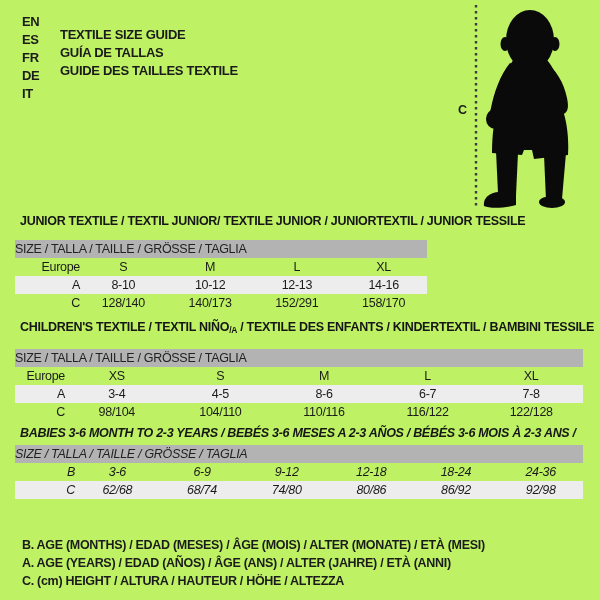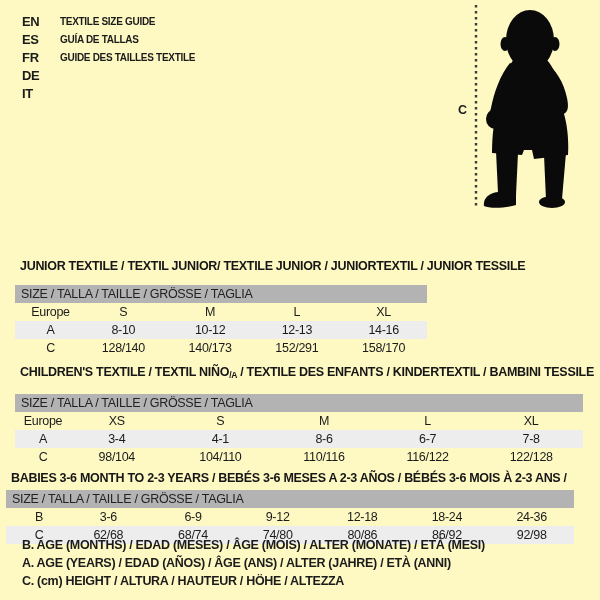--- a/index.html
+++ b/index.html
@@ -2,55 +2,55 @@
 <html style="--bar: #b3b3b3; --shade: #ededed; --ink: #1b1b1b;"><head>
 <meta charset="utf-8">
 <style>
   html,body{margin:0;padding:0;}
   body{
     width:600px;height:600px;background:#fff;
     font-family:"Liberation Sans", sans-serif;
     color:#1b1b1b;position:relative;overflow:hidden;
     -webkit-font-smoothing:antialiased;
   }
-  .canvas{position:absolute;left:0;top:0;width:600px;height:600px;background:#fef9c3;}
+  .canvas{position:absolute;left:0;top:0;width:600px;height:600px;background:#bef264;}
 
   
   .lang-block{position:absolute;left:22px;top:13px;}
   .lang-row{display:flex;height:18px;line-height:18px;}
   .lang-code{width:38px;font-weight:bold;font-size:13px;letter-spacing:-0.3px;}
-  .lang-label{font-weight:bold;font-size:10px;letter-spacing:-0.3px;white-space:nowrap;}
+  .lang-label{font-weight:bold;font-size:13px;letter-spacing:-0.3px;white-space:nowrap;margin-top:13px;}
 
   
   .figure{position:absolute;left:450px;top:3px;width:150px;height:210px;}
   .c-label{position:absolute;left:458px;top:103px;font-weight:bold;font-size:12.5px;}
 
   
   .size-section{position:absolute;}
   #t1{left:15px;top:214px;width:412px;}
   #t2{left:15px;top:320px;width:568px;}
-  #t3{left:6px;top:425px;width:568px;}
+  #t3{left:15px;top:425px;width:568px;font-style:italic;}
   .tbl-title{
     font-size:12.5px;font-weight:bold;letter-spacing:-0.3px;
-    line-height:14px;padding-left:5px;white-space:nowrap;color:#161616;margin-top:45px;
+    line-height:14px;padding-left:5px;white-space:nowrap;color:#161616;
   }
   #t3 .tbl-title{line-height:16px;}
   .subsc{font-size:8.5px;vertical-align:-2px;}
   .size-bar{
     background:var(--bar,#b3b3b3);height:18px;line-height:18px;
-    font-size:12.5px;letter-spacing:-0.3px;padding-left:6px;color:#222;
+    font-size:12.5px;letter-spacing:-0.3px;color:#222;
     margin-top:12px;
   }
   #t3 .size-bar{margin-top:4px;}
   table{border-collapse:collapse;table-layout:fixed;width:100%;}
   td{
     font-size:12.5px;letter-spacing:-0.3px;height:18px;padding:0;
     text-align:center;vertical-align:middle;color:#1b1b1b;
   }
-  td.rowlabel{text-align:center;padding-left:6px;margin-left:16px;}
+  td.rowlabel{text-align:right;padding-left:6px;margin-left:16px;}
   tr.shaded{background:var(--shade,#ededed);}
 
   
   .footnotes{position:absolute;left:22px;top:536px;}
   .footnote{height:18px;line-height:18px;font-weight:bold;font-size:12.5px;letter-spacing:-0.3px;white-space:nowrap;}
 </style>
 </head>
 <body>
 
 <div class="canvas">
@@ -142,21 +142,21 @@
         <td class="rowlabel">Europe</td>
         <td>XS</td>
         <td>S</td>
         <td>M</td>
         <td>L</td>
         <td>XL</td>
       </tr>
       <tr class="shaded">
         <td class="rowlabel">A</td>
         <td>3-4</td>
-        <td>4-1</td>
+        <td>4-5</td>
         <td>8-6</td>
         <td>6-7</td>
         <td>7-8</td>
       </tr>
       <tr>
         <td class="rowlabel">C</td>
         <td>98/104</td>
         <td>104/110</td>
         <td>110/116</td>
         <td>116/122</td>

